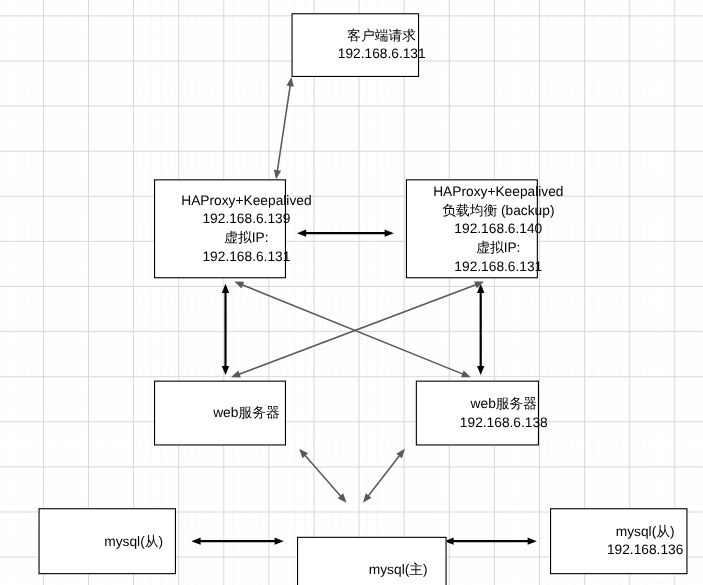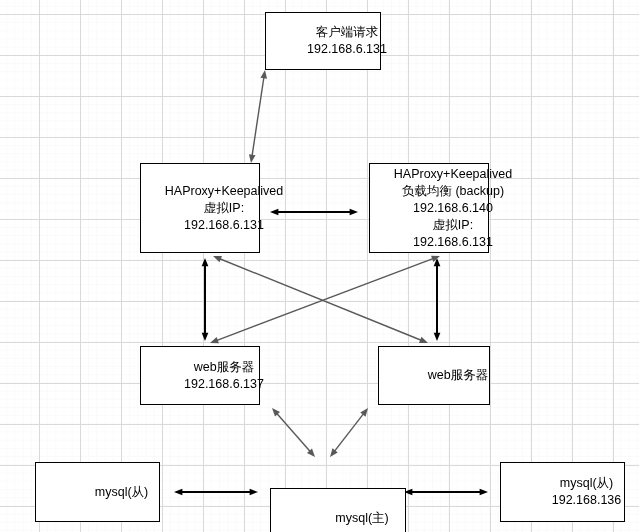--- a/index.html
+++ b/index.html
@@ -118,36 +118,37 @@
         <polygon points="404,492 412.3579817201886,488.66171577528314 412.3579817201886,495.33828422471686" fill="#000000"></polygon>
       </g>
     </svg>
 
 <div class="node" style="left: 265px; top: 12px; width: 116px; height: 58px; border-color: rgb(0, 0, 0);">
       <div class="line">客户端请求</div>
       <div class="line">192.168.6.131</div>
     </div>
     <div class="node" style="left: 140px; top: 163px; width: 120px; height: 90px; border-color: rgb(0, 0, 0);">
       <div class="line">HAProxy+Keepalived</div>
+      <div class="line">192.168.6.139</div>
       <div class="line">虚拟IP:</div>
       <div class="line">192.168.6.131</div>
     </div>
     <div class="node" style="left: 369px; top: 163px; width: 120px; height: 90px; border-color: rgb(0, 0, 0);">
       <div class="line">HAProxy+Keepalived</div>
       <div class="line">负载均衡 (backup)</div>
       <div class="line">192.168.6.140</div>
       <div class="line">虚拟IP:</div>
       <div class="line">192.168.6.131</div>
     </div>
     <div class="node" style="left: 140px; top: 346px; width: 120px; height: 59px; border-color: rgb(0, 0, 0);">
       <div class="line">web服务器</div>
-      <div class="line">192.168.6.137</div>
     </div>
     <div class="node" style="left: 378px; top: 346px; width: 112px; height: 59px; border-color: rgb(0, 0, 0);">
       <div class="line">web服务器</div>
+      <div class="line">192.168.6.138</div>
     </div>
     <div class="node" style="left: 35px; top: 462px; width: 125px; height: 60px; border-color: rgb(0, 0, 0);">
       <div class="line">mysql(从)</div>
     </div>
     <div class="node" style="left: 270px; top: 488px; width: 136px; height: 60px; border-color: rgb(0, 0, 0);">
       <div class="line">mysql(主)</div>
     </div>
     <div class="node" style="left: 500px; top: 462px; width: 125px; height: 60px; border-color: rgb(0, 0, 0);">
       <div class="line">mysql(从)</div>
       <div class="line">192.168.136</div>

